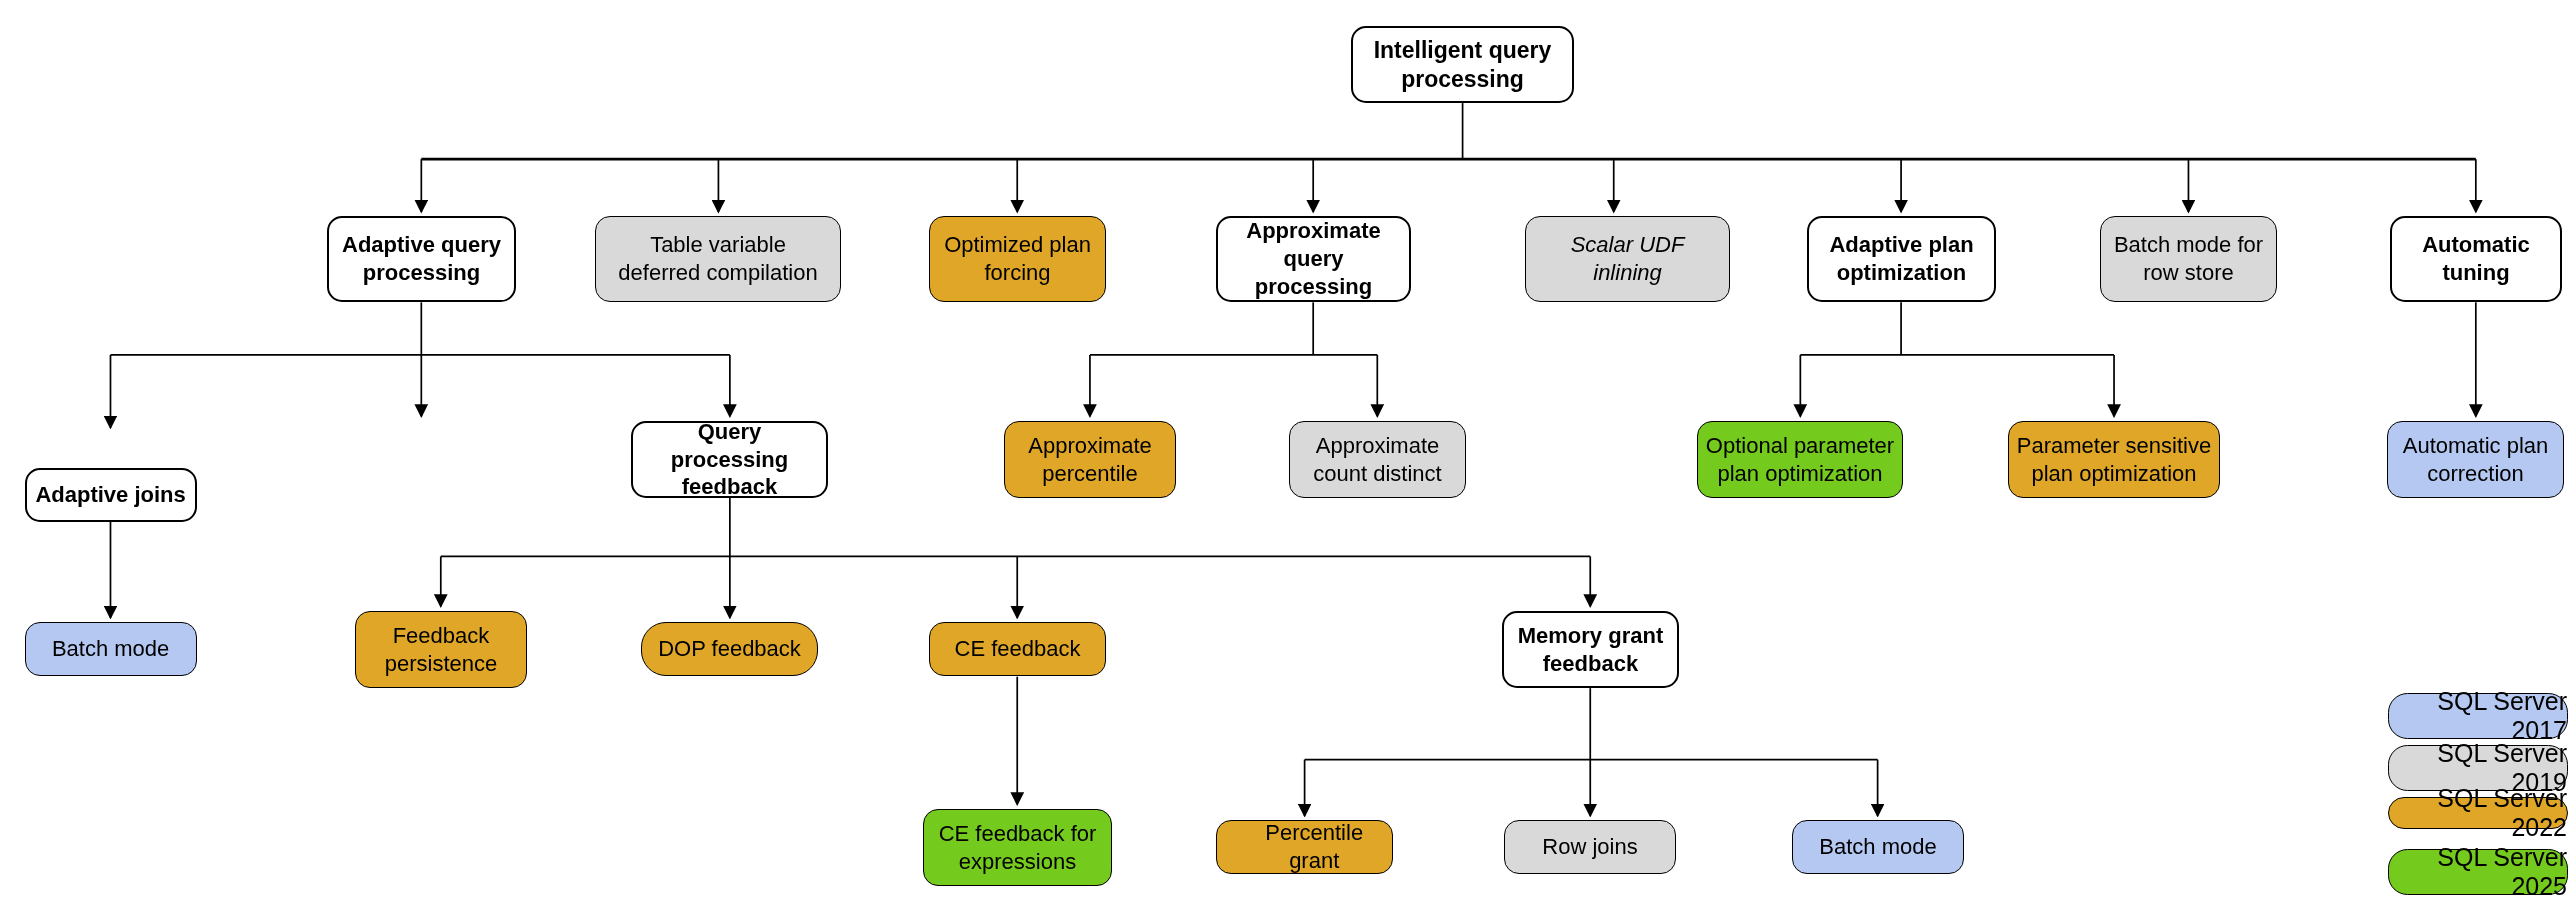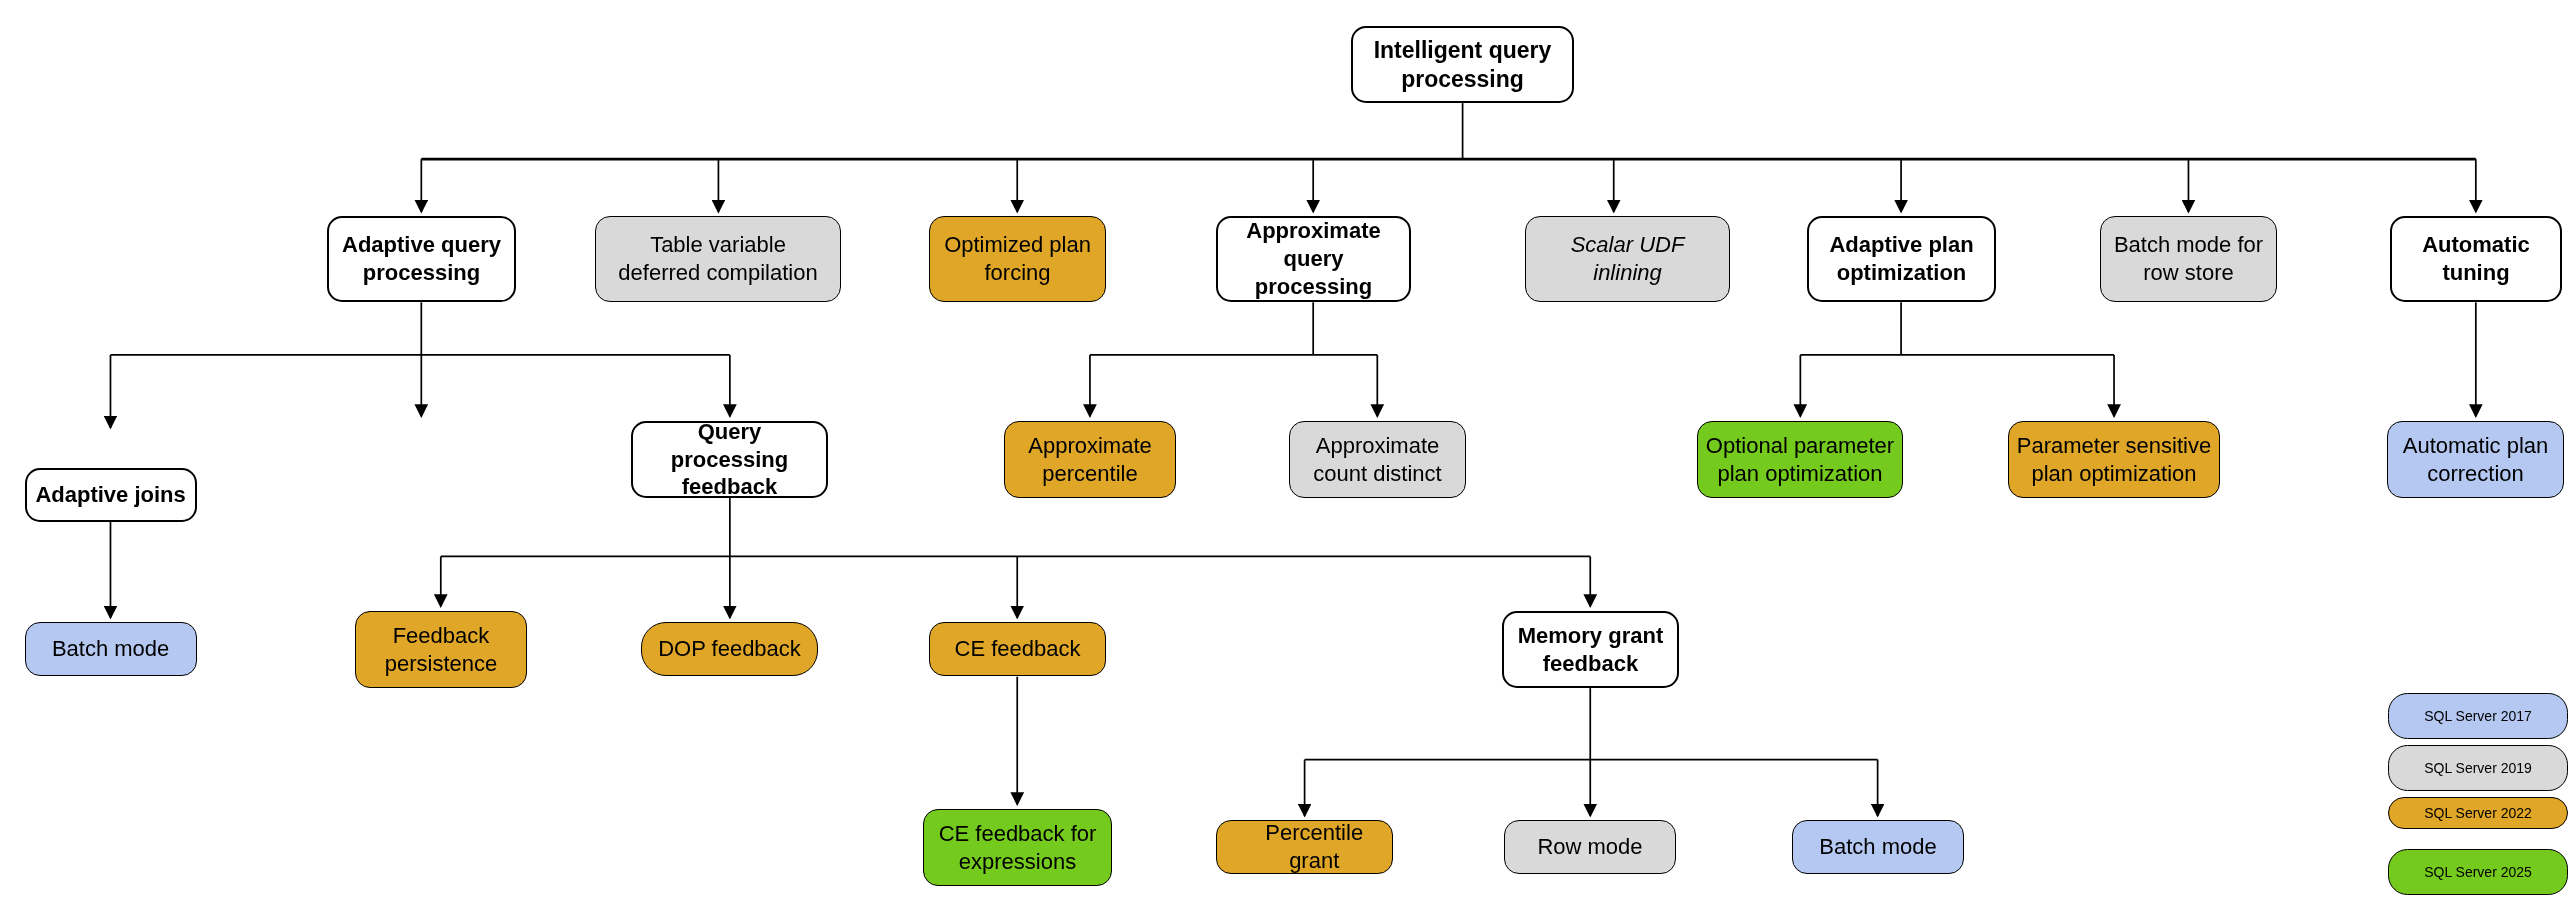--- a/index.html
+++ b/index.html
@@ -44,24 +44,24 @@
     border-width: 2.3px;
   }
   .node.root {
     font-size: 23px;
   }
   .legend-pill {
     position: absolute;
     display: flex;
     align-items: center;
     justify-content: center;
-    text-align: center;
+    text-align: right;
     border: 1.7px solid #000000;
     border-radius: 19.5px;
-    font-size: 14px;
+    font-size: 25px;
     color: #000000;
     box-sizing: border-box;
   }
 </style>
 </head>
 <body>
 
 <div class="canvas">
 
   <svg class="connectors" viewBox="0 0 4500 1600" xmlns="http://www.w3.org/2000/svg">
@@ -194,21 +194,21 @@
   <div class="node" style="left: 929px; top: 622px; width: 177px; height: 54px; background-color: rgb(223, 166, 40);">CE feedback</div>
 
   <div class="node parent" style="left: 1502px; top: 611px; width: 177px; height: 77px; background-color: rgb(255, 255, 255);">Memory grant
 feedback</div>
 
   <div class="node" style="left: 923px; top: 809px; width: 189px; height: 77px; background-color: rgb(116, 202, 29);">CE feedback for
 expressions</div>
 
   <div class="node" style="left: 1216px; top: 820px; width: 177px; height: 54px; background-color: rgb(223, 166, 40); padding-left: 24px;">Percentile grant</div>
 
-  <div class="node" style="left: 1504px; top: 820px; width: 172px; height: 54px; background-color: rgb(217, 217, 217);">Row mode</div>
+  <div class="node" style="left: 1504px; top: 820px; width: 172px; height: 54px; background-color: rgb(217, 217, 217);">Row joins</div>
 
   <div class="node" style="left: 1792px; top: 820px; width: 172px; height: 54px; background-color: rgb(181, 200, 241);">Batch mode</div>
 
   <div>
     <div class="legend-pill" style="left: 2388px; top: 693px; width: 180px; height: 46px; background-color: rgb(181, 200, 241);">SQL Server 2017</div>
     <div class="legend-pill" style="left: 2388px; top: 745px; width: 180px; height: 46px; background-color: rgb(217, 217, 217);">SQL Server 2019</div>
     <div class="legend-pill" style="left: 2388px; top: 797px; width: 180px; height: 32px; background-color: rgb(223, 166, 40);">SQL Server 2022</div>
     <div class="legend-pill" style="left: 2388px; top: 849px; width: 180px; height: 46px; background-color: rgb(116, 202, 29);">SQL Server 2025</div>
   </div>
 

